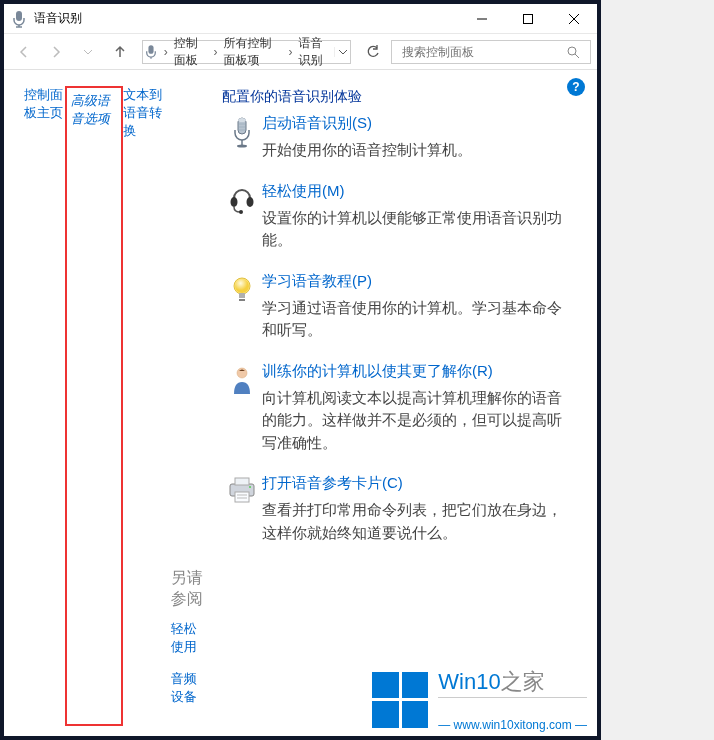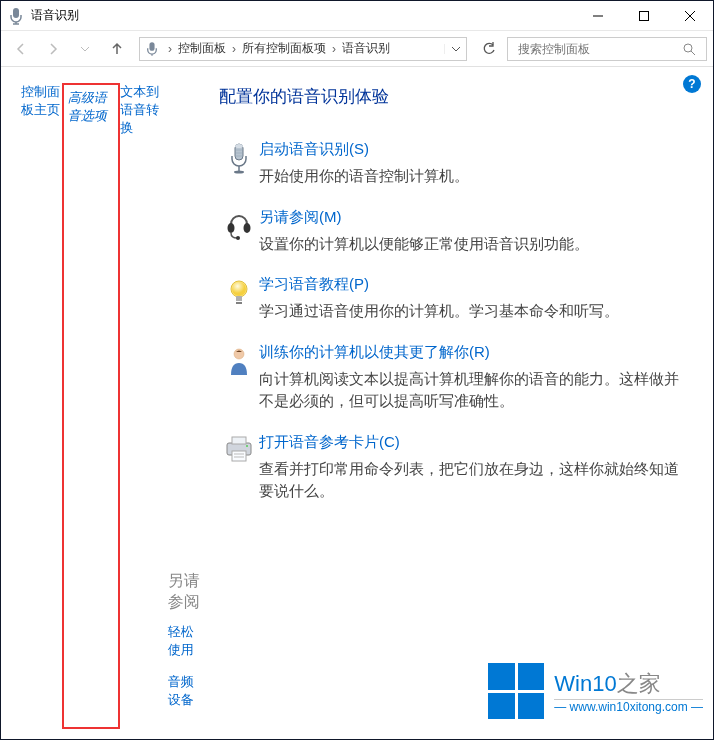--- a/index.html
+++ b/index.html
@@ -1,17 +1,17 @@
 <!DOCTYPE html>
 <html><head>
   <meta charset="utf-8">
   <style>
     * { margin: 0; padding: 0; box-sizing: border-box; font-family: "Microsoft YaHei", "Segoe UI", sans-serif; }
     body { background: #f0f0f0; display: flex; align-items: flex-start; justify-content: flex-start; }
-    .window { width: 714px; height: 740px; background: #fff; border: 1px solid #0f172a; position: relative; overflow: hidden; }
+    .window { width: 601px; height: 740px; background: #fff; border: 4px solid #0f172a; position: relative; overflow: hidden; }
     
     .titlebar { height: 30px; display: flex; align-items: center; background: #fff; border-bottom: 1px solid #e8e8e8; }
     .titlebar-icon-holder { width: 30px; display: flex; align-items: center; justify-content: center; }
     .titlebar-title { font-size: 12px; color: #000; flex: 1; }
     .winbtn { width: 46px; height: 30px; display: flex; align-items: center; justify-content: center; }
     
     .navbar { height: 36px; display: flex; align-items: center; gap: 4px; padding: 0 6px; border-bottom: 1px solid #e1e1e1; }
     .nav-arrow { width: 28px; height: 28px; display: flex; align-items: center; justify-content: center; border-radius: 2px; }
     .nav-arrow.disabled { color: #bcbcbc; }
     .nav-arrow.enabled { color: #666; }
@@ -28,36 +28,36 @@
     .content { display: flex; height: calc(100% - 66px); position: relative; }
     
     .sidebar { width: 200px; padding: 16px 0 0 20px; font-size: 13px; display: flex; flex-direction: row; }
     .sidebar-link { color: #0066cc; margin-bottom: 14px; cursor: pointer; }
     .highlight-box { border: 2px solid #e33; display: inline-block; padding: 4px 10px 4px 4px; margin-bottom: 10px; font-style: italic; }
     .highlight-box .sidebar-link { margin-bottom: 0; }
     .see-also { margin-top: auto; margin-bottom: 16px; }
     .see-also h4 { color: #888; font-size: 16px; font-weight: normal; margin-bottom: 10px; }
 
     .main { flex: 1; padding: 18px 24px 0 18px; overflow-y: auto; }
-    .main-title { color: #003399; font-size: 17px; margin-bottom: 32px; font-weight: normal; }
+    .main-title { color: #003399; font-size: 14px; margin-bottom: 8px; font-weight: normal; }
     .option-row { display: flex; margin-bottom: 20px; }
     .option-icon { width: 40px; flex-shrink: 0; display: flex; justify-content: center; align-items: flex-start; padding-top: 2px; }
     .option-body { flex: 1; }
     .option-link { color: #0066cc; font-size: 15px; cursor: pointer; }
     .option-desc { font-size: 15px; color: #444; margin-top: 6px; line-height: 1.5; }
     
     .help-btn { position: absolute; top: 8px; right: 12px; width: 18px; height: 18px; border-radius: 50%; background: #0078d4; color: #fff; display: flex; align-items: center; justify-content: center; font-size: 12px; font-weight: bold; cursor: pointer; }
     
-    .watermark { position: absolute; bottom: 20px; right: 10px; display: flex; align-items: center; gap: 10px; }
+    .watermark { position: absolute; bottom: 4px; right: 10px; display: flex; align-items: center; gap: 10px; }
     .wm-logo { display: grid; grid-template-columns: 1fr 1fr; grid-template-rows: 1fr 1fr; gap: 3px; width: 56px; height: 56px; }
     .wm-logo div { background: #0078d4; }
     .wm-text { display: flex; flex-direction: column; }
     .wm-brand { font-size: 22px; color: #0078d4; font-weight: 500; }
     .wm-brand .grey { color: #888; }
-    .wm-url { font-size: 12px; color: #0078d4; border-top: 1px solid #ccc; padding-top: 0; }
+    .wm-url { font-size: 12px; color: #0078d4; border-top: 1px solid #ccc; padding-top: 20px; }
     
     svg { display: block; }
   </style>
 </head>
 <body>
 
 <div class="window">
 
   <div class="titlebar">
     <div class="titlebar-icon-holder">
@@ -187,21 +187,21 @@
         <div class="option-icon">
             <svg width="28" height="32" viewBox="0 0 28 32">
               <path d="M6 14 a8 8 0 0 1 16 0" fill="none" stroke="#555" stroke-width="2"></path>
               <ellipse cx="6" cy="18" rx="3.5" ry="5" fill="#333"></ellipse>
               <ellipse cx="22" cy="18" rx="3.5" ry="5" fill="#333"></ellipse>
               <path d="M6 23 Q6 28 12 28" fill="none" stroke="#555" stroke-width="1.5"></path>
               <circle cx="13" cy="28" r="2" fill="#333"></circle>
             </svg>
           </div>
         <div class="option-body">
-          <a class="option-link">另请参阅(M)</a>
+          <a class="option-link">轻松使用(M)</a>
           <div class="option-desc">设置你的计算机以便能够正常使用语音识别功能。</div>
         </div>
       </div>
 
       <div class="option-row">
         <div class="option-icon">
             <svg width="24" height="32" viewBox="0 0 24 32">
               <circle cx="12" cy="12" r="8" fill="#ffe680" stroke="#e0c040"></circle>
               <circle cx="12" cy="12" r="7" fill="url(#bulbgrad)"></circle>
               <defs>

